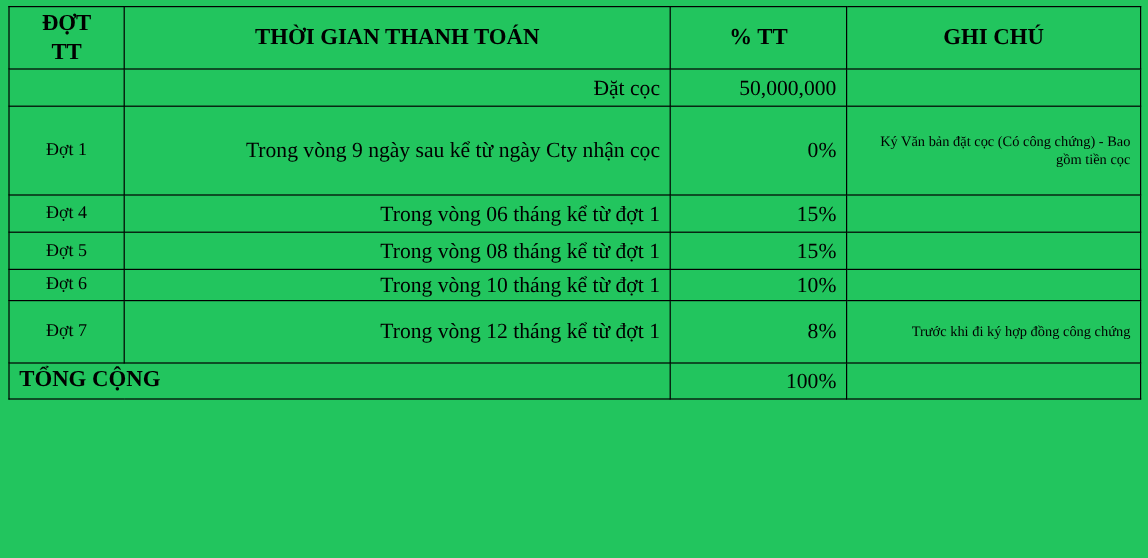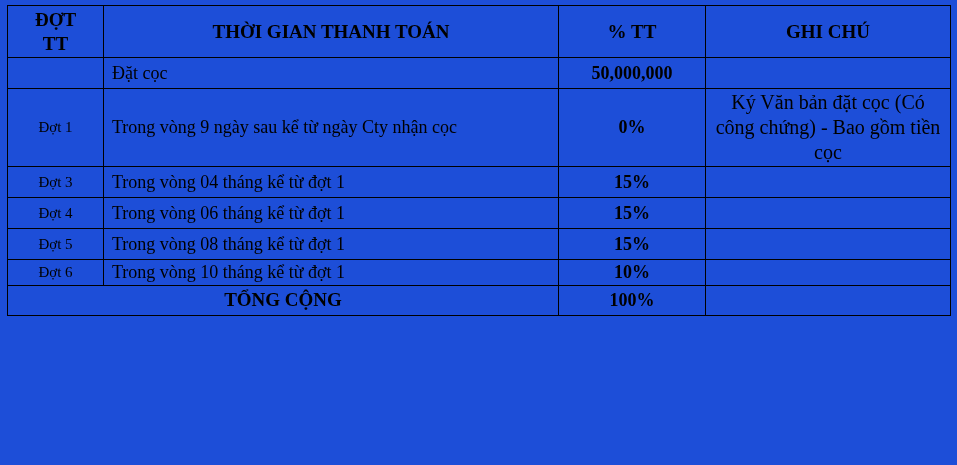--- a/index.html
+++ b/index.html
@@ -4,21 +4,21 @@
 <style>
   html, body {
     margin: 0;
     padding: 0;
     background: #ffffff;
   }
   .page {
     position: relative;
     width: 957px;
     height: 465px;
-    background: #1d4ed8;
+    background: #22c55e;
     overflow: hidden;
     font-family: "Liberation Serif", "DejaVu Serif", serif;
     color: #000000;
   }
   table.schedule {
     position: absolute;
     left: 7px;
     top: 5px;
     width: 943px;
     border-collapse: collapse;
@@ -36,40 +36,40 @@
     font-weight: bold;
     font-size: 19px;
     text-align: center;
   }
   th .hline { display: block; }
   .c-dot {
     text-align: center;
     font-size: 15px;
   }
   .c-time {
-    text-align: left;
+    text-align: right;
     font-size: 18px;
   }
   .c-time.small {
     font-size: 16px;
     padding-left: 30px;
     padding-right: 30px;
   }
   .c-pct {
-    text-align: center;
-    font-weight: bold;
+    text-align: right;
+    font-weight: normal;
     font-size: 18px;
     margin-left: 36px;
   }
   .c-note {
-    text-align: center;
-    font-size: 20px;
+    text-align: right;
+    font-size: 12px;
   }
   .c-total {
-    text-align: center;
+    text-align: left;
     font-weight: bold;
     font-size: 19px;
   }
 </style>
 </head>
 <body>
 
 <div class="page">
   <table class="schedule">
     <colgroup>
@@ -96,43 +96,43 @@
         <td class="c-pct">50,000,000</td>
         <td class="c-note"></td>
       </tr>
       <tr style="height:74px">
         <td class="c-dot">Đợt 1</td>
         <td class="c-time">Trong vòng 9 ngày sau kể từ ngày Cty nhận cọc</td>
         <td class="c-pct">0%</td>
         <td class="c-note">Ký Văn bản đặt cọc (Có công chứng) - Bao gồm tiền cọc</td>
       </tr>
       <tr style="height:31px">
-        <td class="c-dot">Đợt 3</td>
-        <td class="c-time">Trong vòng 04 tháng kể từ đợt 1</td>
-        <td class="c-pct">15%</td>
-        <td class="c-note"></td>
-      </tr>
-      <tr style="height:31px">
         <td class="c-dot">Đợt 4</td>
         <td class="c-time">Trong vòng 06 tháng kể từ đợt 1</td>
         <td class="c-pct">15%</td>
         <td class="c-note"></td>
       </tr>
       <tr style="height:31px">
         <td class="c-dot">Đợt 5</td>
         <td class="c-time">Trong vòng 08 tháng kể từ đợt 1</td>
         <td class="c-pct">15%</td>
         <td class="c-note"></td>
       </tr>
       <tr style="height:15px">
         <td class="c-dot">Đợt 6</td>
         <td class="c-time">Trong vòng 10 tháng kể từ đợt 1</td>
         <td class="c-pct">10%</td>
         <td class="c-note"></td>
       </tr>
+      <tr style="height:52px">
+        <td class="c-dot">Đợt 7</td>
+        <td class="c-time">Trong vòng 12 tháng kể từ đợt 1</td>
+        <td class="c-pct">8%</td>
+        <td class="c-note">Trước khi đi ký hợp đồng công chứng</td>
+      </tr>
       <tr style="height:30px">
         <td class="c-total" colspan="2">TỔNG CỘNG</td>
         <td class="c-pct">100%</td>
         <td class="c-note"></td>
       </tr>
     </tbody>
   </table>
 </div>
 
 </body></html>

